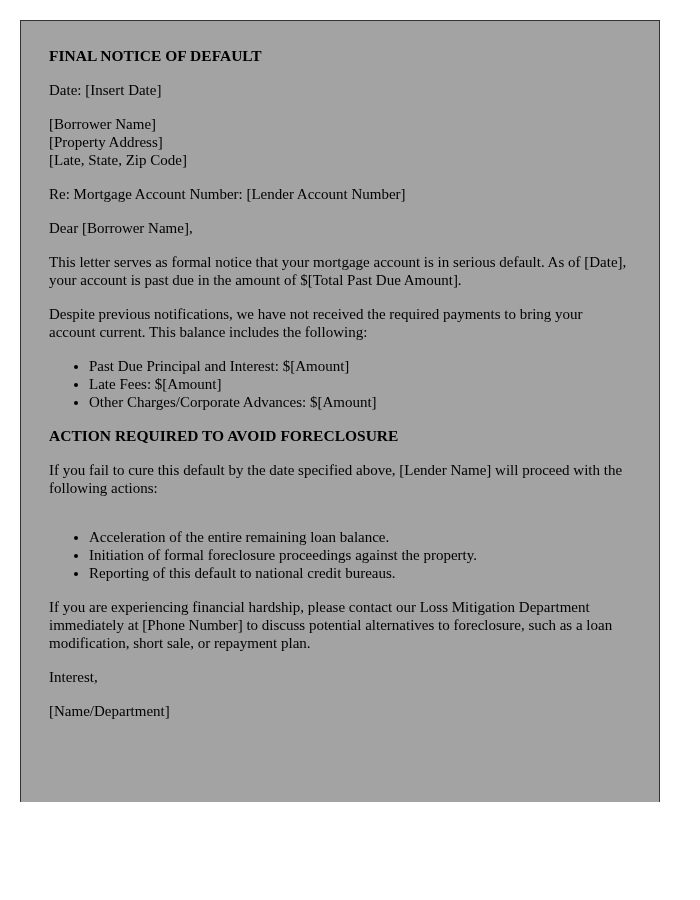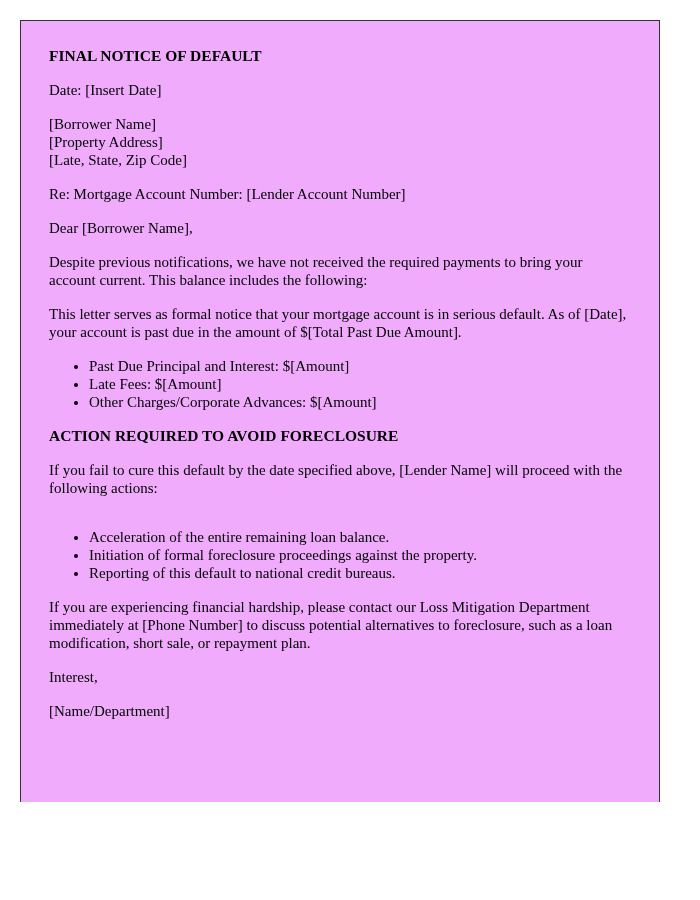--- a/index.html
+++ b/index.html
@@ -1,19 +1,19 @@
 <!DOCTYPE html>
 <html><head>
 <meta charset="utf-8">
 <style>
   html, body { margin: 0; padding: 0; background: #ffffff; }
   body { width: 700px; height: 900px; position: relative; overflow: hidden; }
   .page {
     position: absolute; left: 20px; top: 20px; width: 640px; height: 782px;
-    border: 1px solid #333; border-bottom: none; overflow: hidden; background: #f0abfc;
+    border: 1px solid #333; border-bottom: none; overflow: hidden; background: #a3a3a3;
     box-sizing: border-box;
   }
   .content {
     padding: 26px 28px 0 28px;
     font-family: "Liberation Serif", serif; font-size: 15px; line-height: 18px; color: #000;
   }
   h1, h2 { font-size: 15.5px; font-weight: bold; margin: 0; line-height: 18px; }
   h1 { margin-bottom: 16px; }
   h2 { margin: 16px 0 16px 0; }
   p { margin: 0 0 16px 0; }
@@ -28,22 +28,22 @@
   <div class="content">
     <h1>FINAL NOTICE OF DEFAULT</h1>
     <p>Date: [Insert Date]</p>
     <p class="addr">
       <span style="display:block">[Borrower Name]</span>
       <span style="display:block">[Property Address]</span>
       <span style="display:block">[Late, State, Zip Code]</span>
     </p>
     <p>Re: Mortgage Account Number: [Lender Account Number]</p>
     <p>Dear [Borrower Name],</p>
+    <p>This letter serves as formal notice that your mortgage account is in serious default. As of [Date], your account is past due in the amount of $[Total Past Due Amount].</p>
     <p style="margin-bottom:16px">Despite previous notifications, we have not received the required payments to bring your account current. This balance includes the following:</p>
-    <p>This letter serves as formal notice that your mortgage account is in serious default. As of [Date], your account is past due in the amount of $[Total Past Due Amount].</p>
     <ul>
       <li>Past Due Principal and Interest: $[Amount]</li>
       <li>Late Fees: $[Amount]</li>
       <li>Other Charges/Corporate Advances: $[Amount]</li>
     </ul>
     <h2>ACTION REQUIRED TO AVOID FORECLOSURE</h2>
     <p style="margin-bottom:31px">If you fail to cure this default by the date specified above, [Lender Name] will proceed with the following actions:</p>
     <ul>
       <li>Acceleration of the entire remaining loan balance.</li>
       <li>Initiation of formal foreclosure proceedings against the property.</li>

